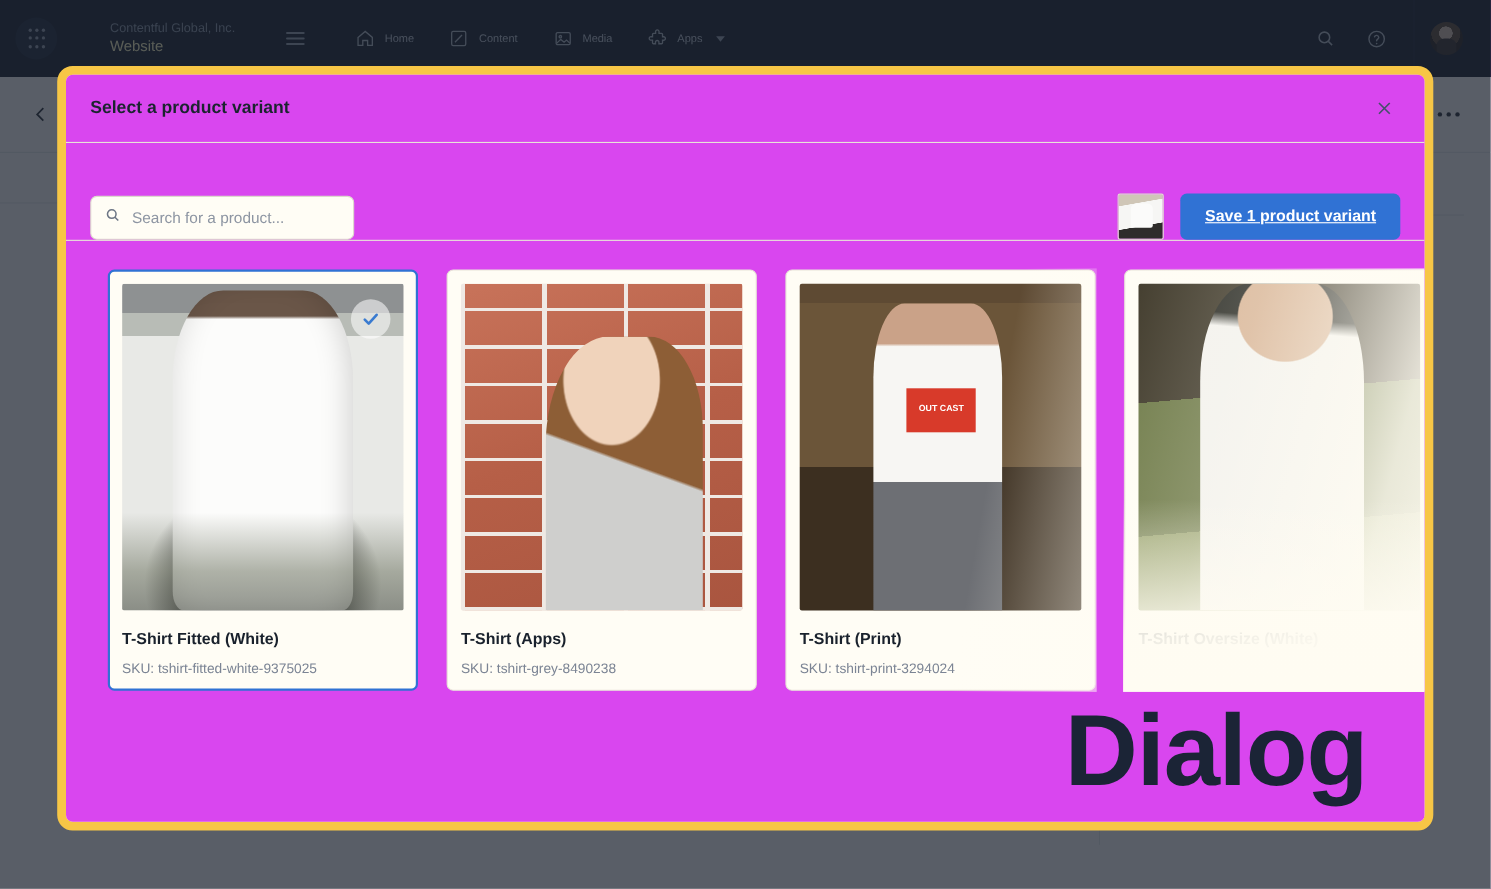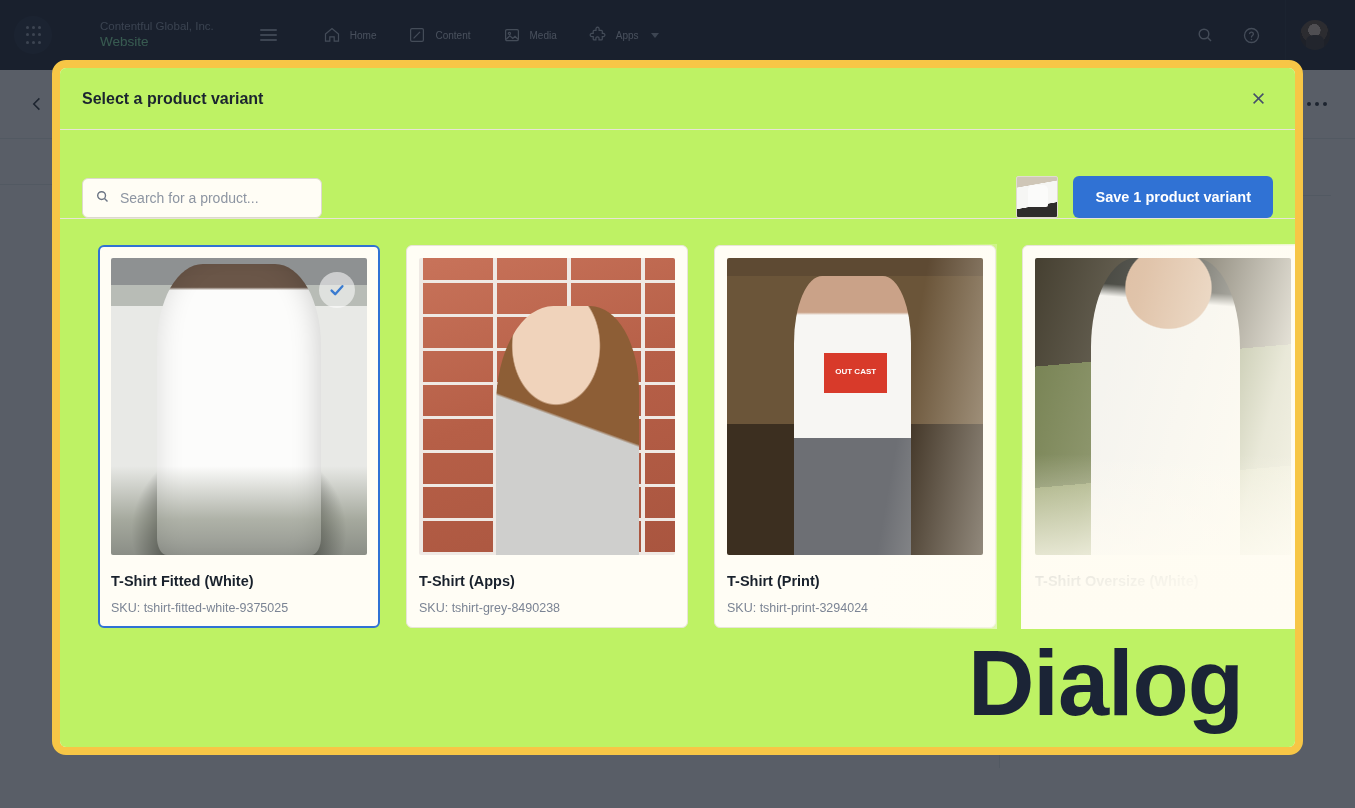--- a/index.html
+++ b/index.html
@@ -22,21 +22,21 @@
   .nav-left { display: flex; align-items: center; padding-left: 14px; gap: 32px; }
   .grid-launcher {
     width: 38px; height: 38px; border-radius: 50%;
     background: #232d3e;
     display: flex; align-items: center; justify-content: center;
     flex-wrap: wrap; padding: 9px 10px; gap: 3px;
   }
   .grid-launcher i { width: 3px; height: 3px; border-radius: 50%; background: #97a2b2; display: block; }
   .org-block { margin-left: 16px; line-height: 1.25; }
   .org-name { font-size: 11.5px; color: #8f9bab; }
-  .space-name { font-size: 13.5px; color: #86efac; }
+  .space-name { font-size: 13.5px; color: #fef9c3; }
   .hamburger { margin-left: 14px; display: flex; flex-direction: column; gap: 3px; }
   .hamburger i { display: block; width: 17px; height: 2px; background: #9aa5b4; border-radius: 1px; }
 
   .nav-items { display: flex; align-items: center; margin-left: 32px; gap: 4px; }
   .nav-item {
     display: flex; align-items: center; gap: 9px;
     padding: 10px 14px; border-radius: 4px;
     font-size: 10px; color: #c2cad6; cursor: pointer;
   }
   .nav-item .caret {
@@ -101,21 +101,21 @@
   }
 
   
   #dialog-outline {
     position: absolute; left: 52px; top: 60px; width: 1251px; height: 695px;
     border: 8px solid #f7c646; border-radius: 14px;
     background: #fffdf5;
   }
   #dialog {
     position: absolute; inset: 0;
-    background: #bef264; border-radius: 6px; overflow: hidden;
+    background: #d946ef; border-radius: 6px; overflow: hidden;
     display: flex; flex-direction: column;
   }
   .dlg-header {
     height: 62px; flex: 0 0 62px;
     border-bottom: 1px solid #e8e4d8;
     display: flex; align-items: center; padding: 0 22px;
   }
   .dlg-title { font-size: 16px; font-weight: 700; color: #1b242f; }
   .dlg-close {
     margin-left: auto; width: 30px; height: 30px; border-radius: 4px; cursor: pointer;
@@ -142,20 +142,21 @@
     position: relative;
   }
   .mini-thumb::before {
     content: ""; position: absolute; left: 11px; top: 8px; width: 20px; height: 22px;
     background: #fbfbfa; border-radius: 5px 5px 2px 2px;
   }
   .save-btn {
     background: #3072d4; color: #fff; border: 0; border-radius: 6px;
     height: 42px; padding: 0 22px; font-size: 14.5px; font-weight: 700; cursor: pointer;
     font-family: "Liberation Sans", sans-serif;
+    text-decoration: underline;
   }
   .dlg-body { flex: 1; position: relative; overflow: hidden; padding: 26px 22px; }
   .card-row { display: flex; gap: 26px; }
 
   .p-card {
     width: 282px; flex: 0 0 282px;
     border: 1px solid #e8e4d8; border-radius: 6px; background: #fffdf5;
     padding: 12px; cursor: pointer; position: relative;
   }
   .p-card.selected { border: 2px solid #3072d4; padding: 11px; margin-left: 16px; }

